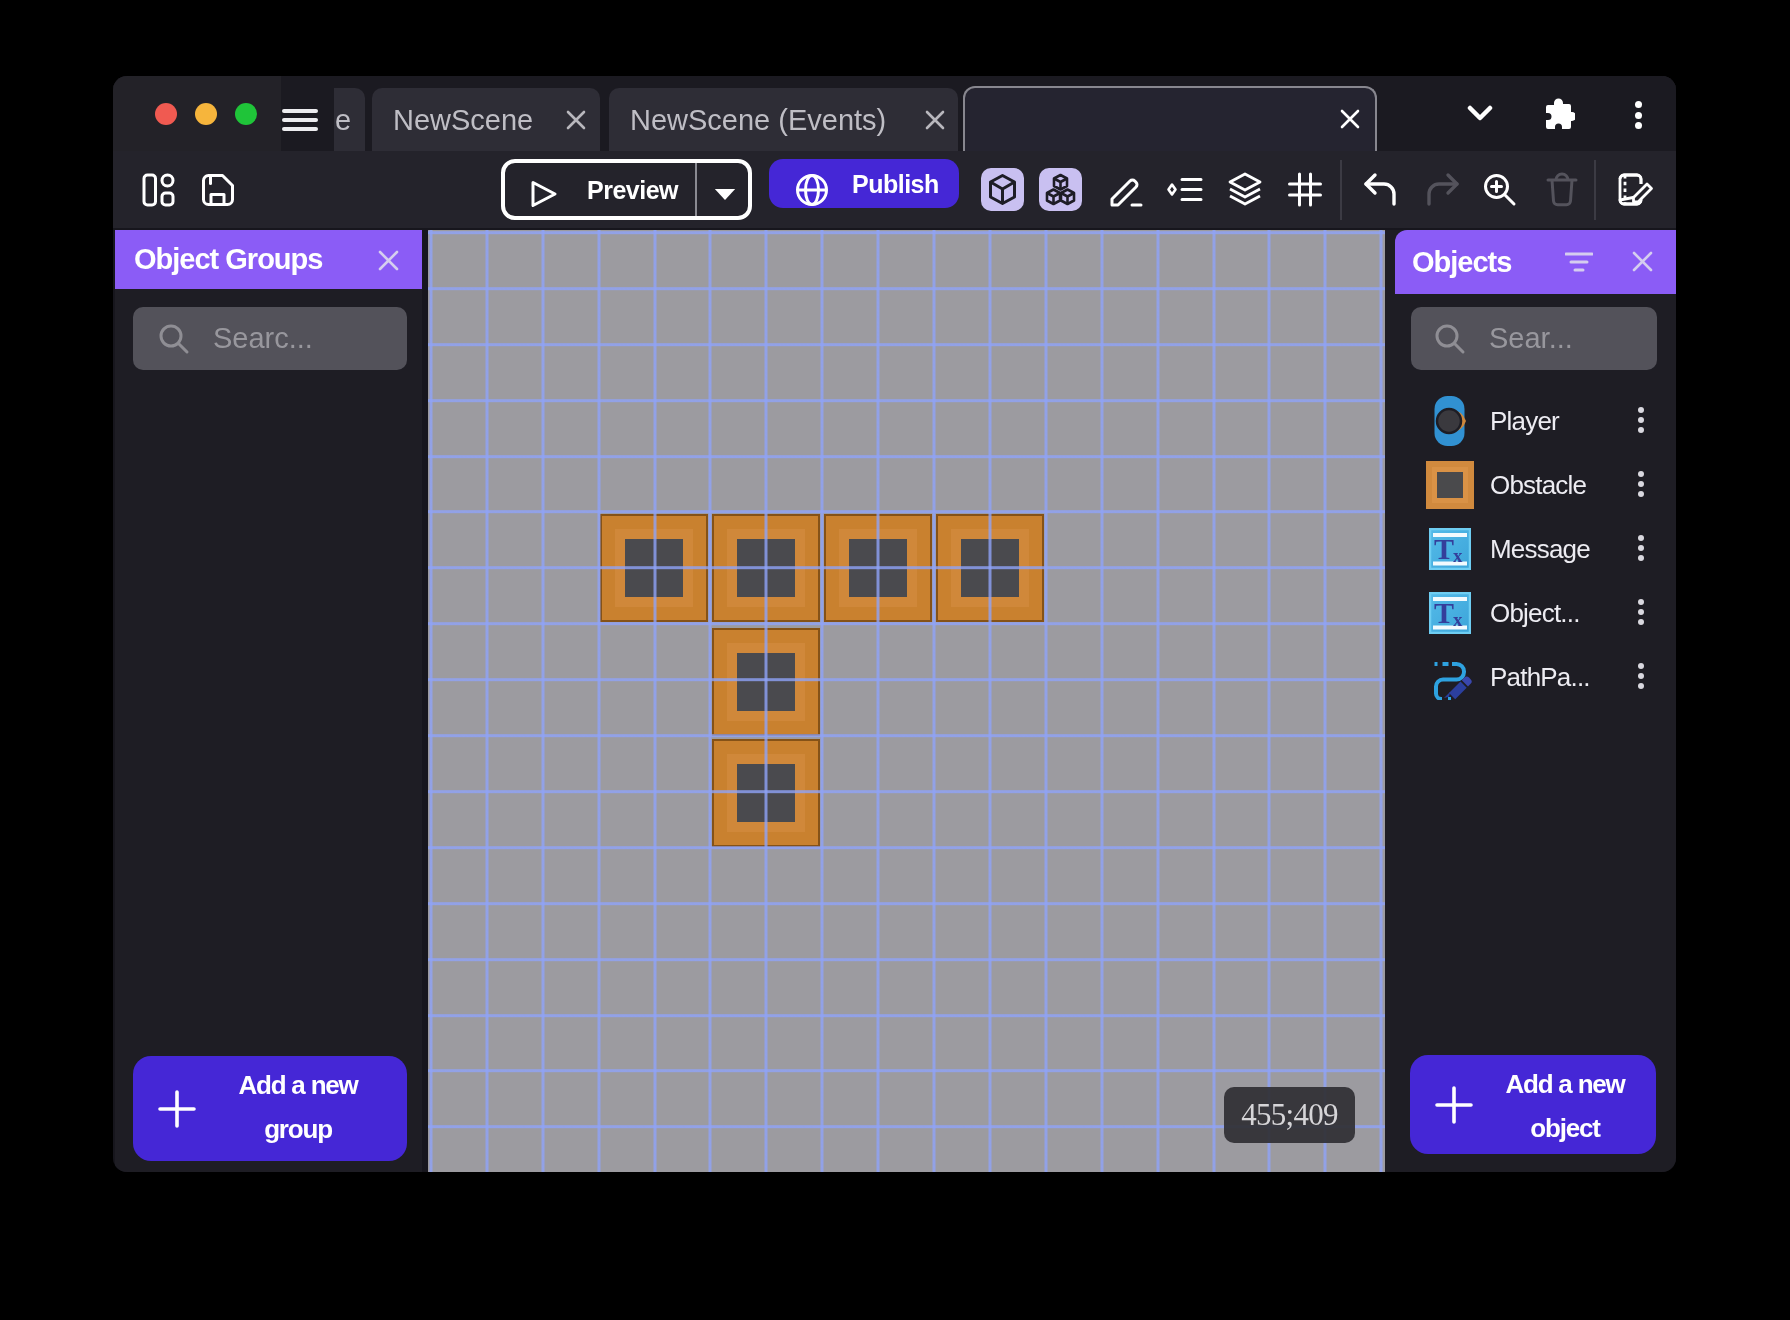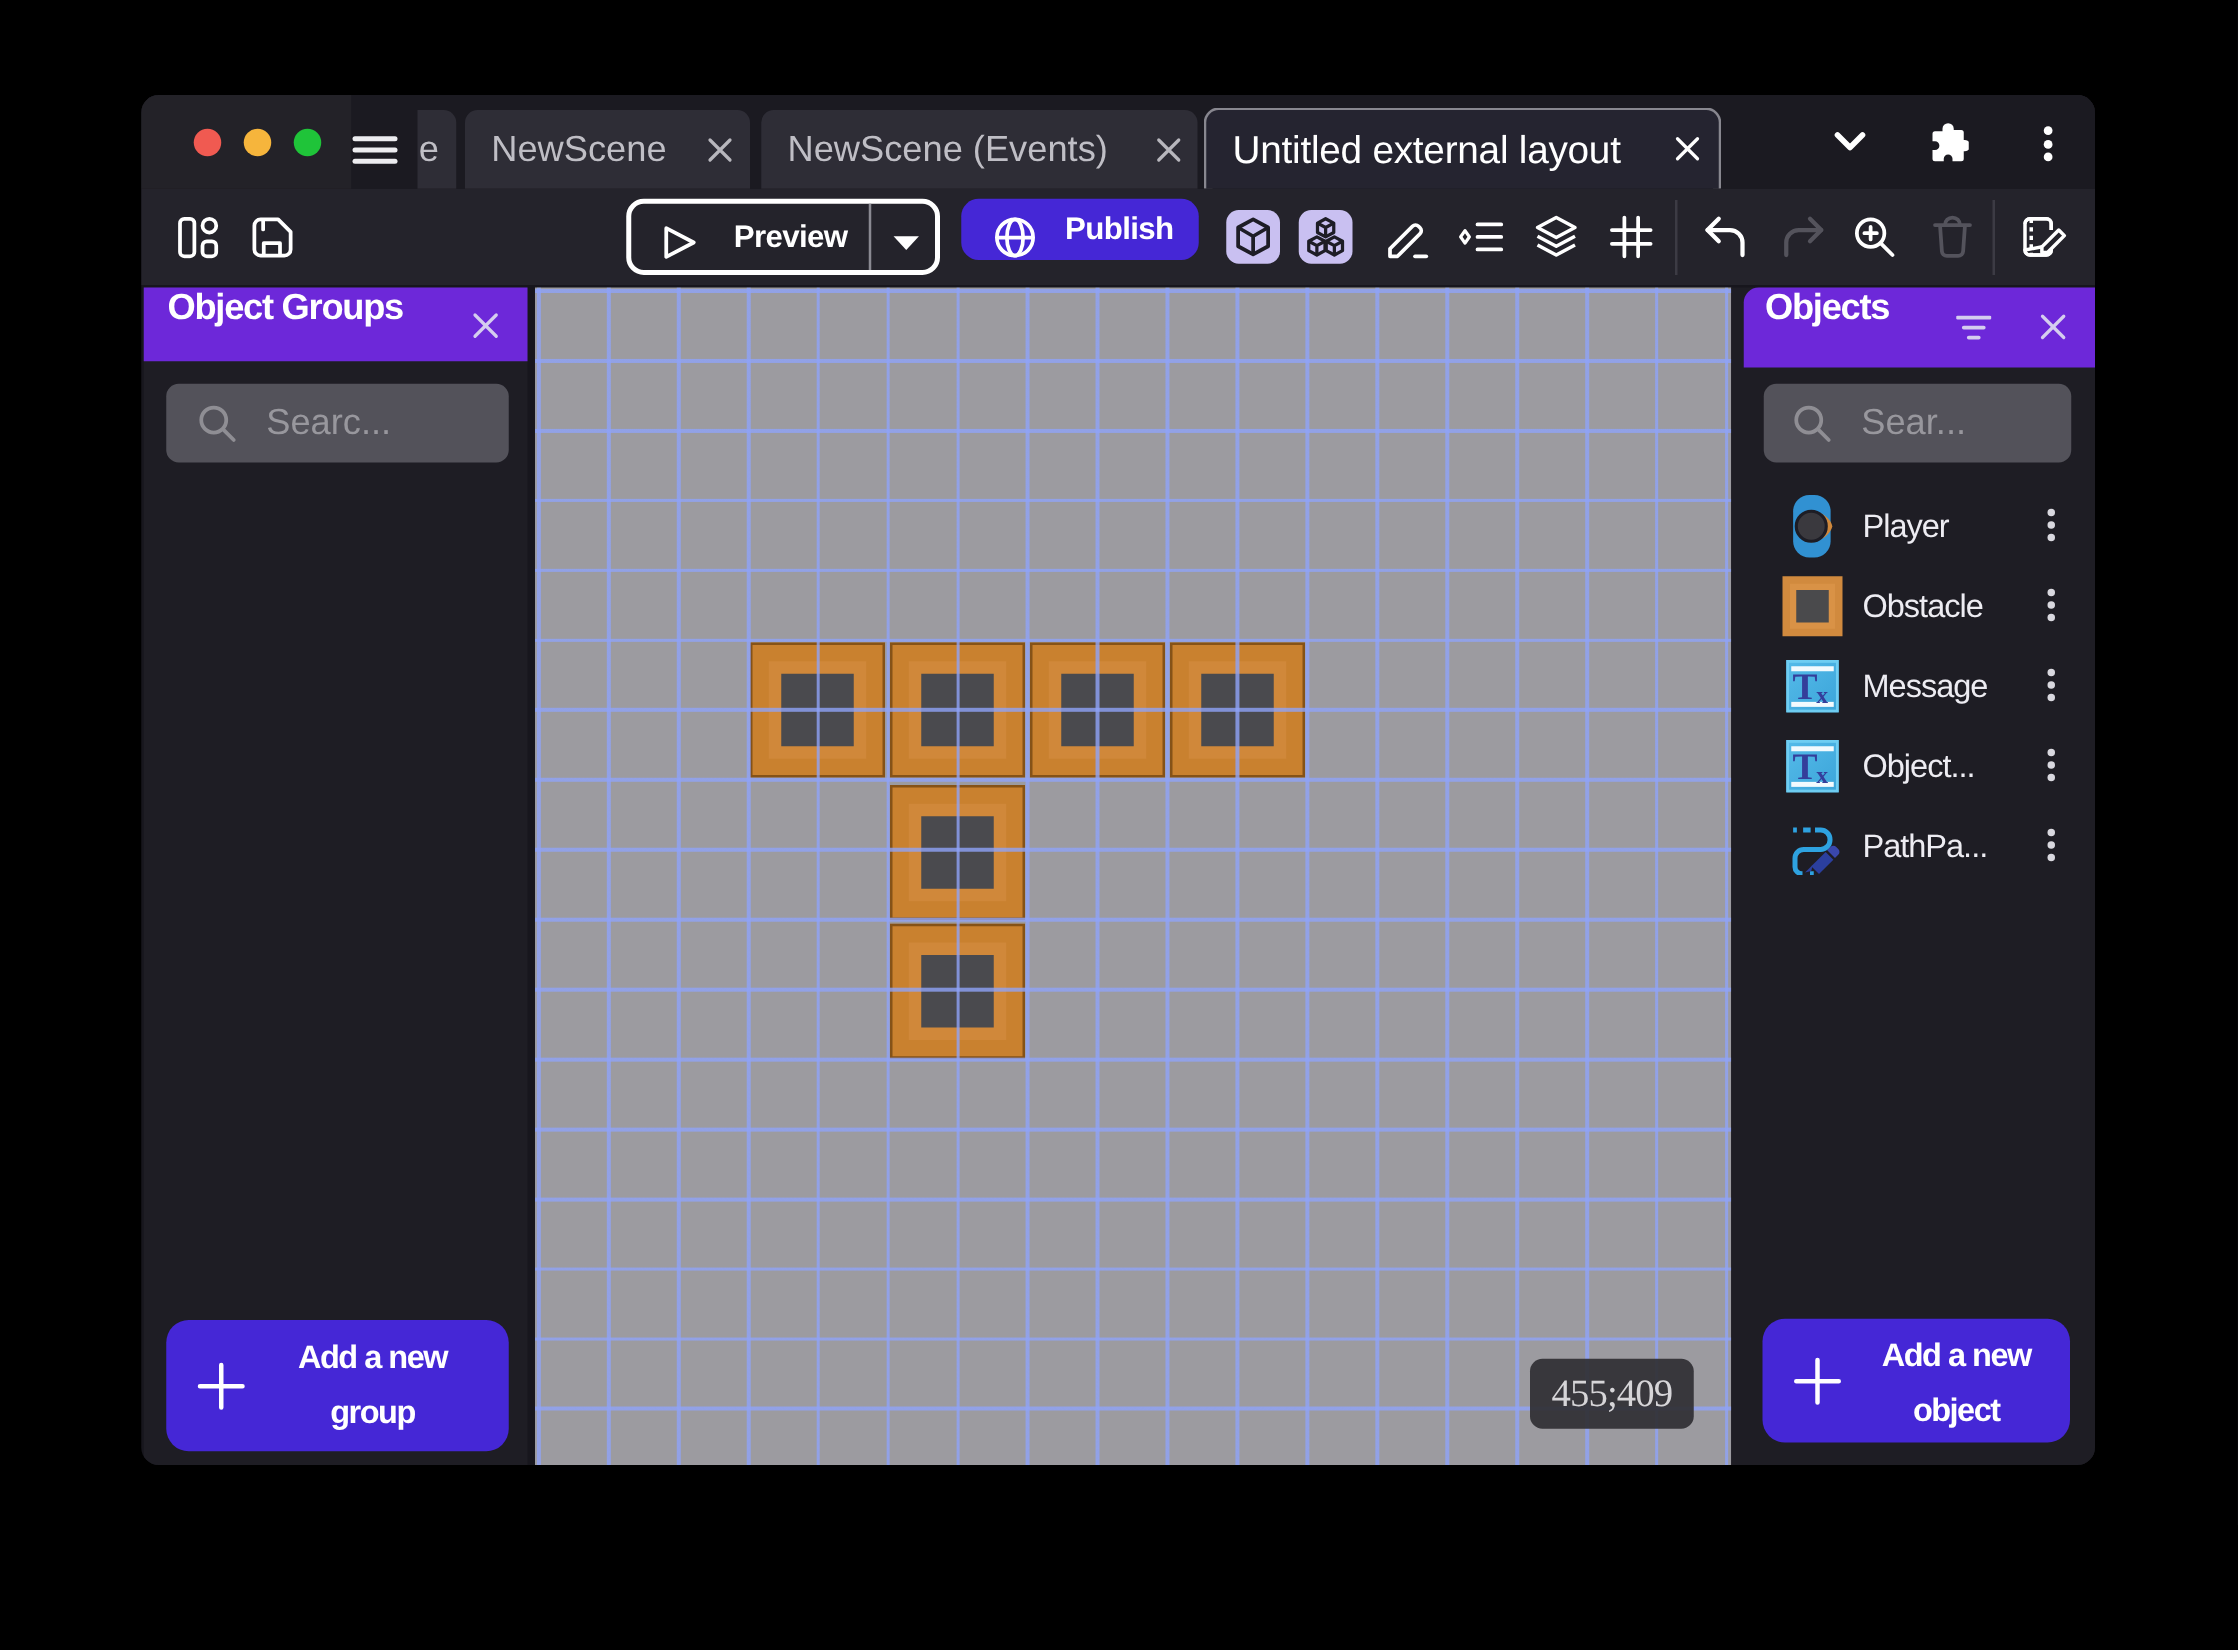--- a/index.html
+++ b/index.html
@@ -26,22 +26,22 @@
   #previewbtn { position:absolute; left:388px; top:8px; width:251px; height:61px; border:4px solid #ffffff; border-radius:14px; }
   #publishbtn { position:absolute; left:656px; top:8px; width:190px; height:49px; background:#4527d6; border-radius:14px; }
   .toggle { position:absolute; top:17px; width:43px; height:43px; background:#c9c0f1; border-radius:10px;
     display:flex; align-items:center; justify-content:center; }
   .tsep { position:absolute; top:9px; width:2px; height:60px; background:#3c3b44; }
 
   
   .panel { position:absolute; top:154px; bottom:0; background:#1e1d24; }
   #lpanel { left:2px; width:307px; }
   #rpanel { left:1272px; width:291px; }
-  .phead { position:absolute; left:0; top:0; height:59px; background:#6d28d9; color:#fff;
-    font-size:29px; font-weight:700; letter-spacing:-1px; display:flex; align-items:flex-start; }
+  .phead { position:absolute; left:0; top:0; height:59px; background:#8b5cf6; color:#fff;
+    font-size:29px; font-weight:700; letter-spacing:-1px; display:flex; align-items:center; }
   .searchbox { position:absolute; height:63px; background:#53525a; border-radius:10px;
     display:flex; align-items:center; color:#98979d; font-size:29px; }
   .addbtn { position:absolute; height:105px; background:#4527d6; border-radius:18px; color:#fff; }
   .addbtn .txt { position:absolute; text-align:center; font-size:26px; font-weight:700; letter-spacing:-1.2px; line-height:44px; }
 
   .row { position:absolute; left:0; width:100%; height:64px; }
   .row .nm { position:absolute; left:105px; top:50%; transform:translateY(-50%);
     color:#edecf2; font-size:26px; font-weight:500; letter-spacing:-0.8px; white-space:nowrap; }
   .dots3 { position:absolute; left:252px; top:50%; transform:translateY(-50%); width:8px; height:46px; }
   .dots3 i { position:absolute; left:1px; width:6px; height:6px; border-radius:50%; background:#d9d8df; }
@@ -84,21 +84,20 @@
         <path d="M4 4 L20 20 M20 4 L4 20" stroke="#b8b7bd" stroke-width="2.6" stroke-linecap="round"></path>
       </svg>
     </div>
     <div class="tab" style="left:496px; width:349px;">
       <span class="lbl" style="left:21px;">NewScene (Events)</span>
       <svg class="xico" style="left:314px; top:20px;" width="24" height="24" viewBox="0 0 24 24">
         <path d="M4 4 L20 20 M20 4 L4 20" stroke="#b8b7bd" stroke-width="2.6" stroke-linecap="round"></path>
       </svg>
     </div>
     <div id="activetab" style="left:850px; width:414px;">
-      <span class="lbl" style="position:absolute; left:21px; top:50%; transform:translateY(-50%); white-space:nowrap;">Untitled external layout</span>
       <svg class="xico" style="left:373px; top:19px;" width="24" height="24" viewBox="0 0 24 24">
         <path d="M4 4 L20 20 M20 4 L4 20" stroke="#fff" stroke-width="2.6" stroke-linecap="round"></path>
       </svg>
     </div>
     <svg class="abs" style="left:1354px; top:28px;" width="26" height="20" viewBox="0 0 26 20">
       <path d="M3 4 L13 14 L23 4" stroke="#fff" stroke-width="4.5" fill="none" stroke-linecap="round" stroke-linejoin="round"></path>
     </svg>
     <svg class="abs" style="left:1430px; top:22px;" width="32" height="32" viewBox="0 0 32 32">
       <path d="M11 5 a4.5 4.5 0 0 1 9 0 l0 1 h6 a2 2 0 0 1 2 2 v6 l1 0 a4.5 4.5 0 0 1 0 9 l-1 0 v6 a2 2 0 0 1 -2 2 h-7 l0 -2 a3.5 3.5 0 0 0 -7 0 l0 2 h-7 a2 2 0 0 1 -2 -2 v-7 l2 0 a3.5 3.5 0 0 0 0 -7 l-2 0 v-6 a2 2 0 0 1 2 -2 h6 z" fill="#fff"></path>
     </svg>

